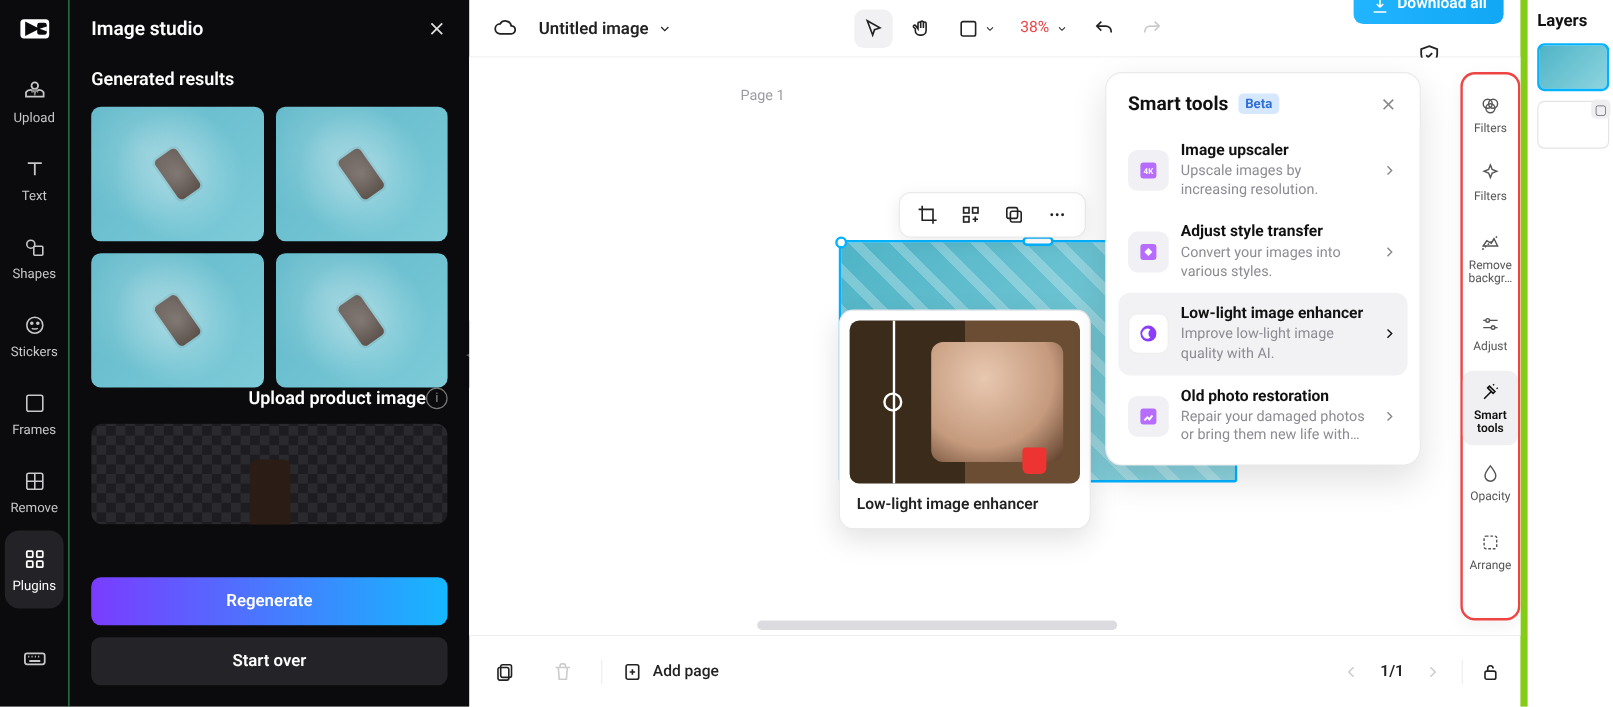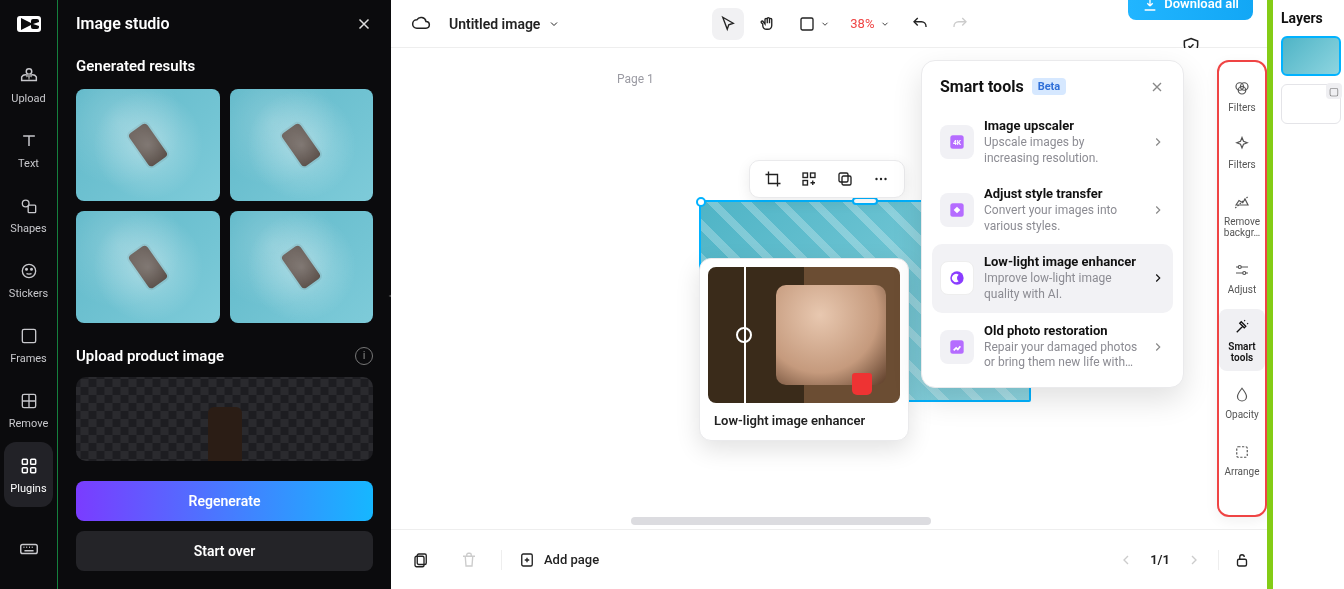--- a/index.html
+++ b/index.html
@@ -16,21 +16,21 @@
 
 .panel { width: 334px; background: #0b0b0d; color: #fff; display:flex; flex-direction:column; border-left: 1px solid #15803d; position:relative;}
 .panel .panel-head { display:flex; align-items:center; justify-content:space-between; padding: 14px 18px; font-size: 16px; font-weight: 600; color:#fff; }
 .panel .panel-head .closex { cursor:pointer; color:#ddd; }
 .panel .body { padding: 0 18px 18px; overflow-y:auto; flex:1; }
 .panel h3 { font-size: 15px; font-weight:600; margin: 10px 0 14px; color:#fff; }
 .panel .results { display:grid; grid-template-columns: 1fr 1fr; gap: 10px; }
 .panel .thumb { width: 100%; aspect-ratio: 1 / 0.78; border-radius: 8px; background: linear-gradient(135deg,#5fb8c9,#7ecbd9); position:relative; overflow:hidden; }
 .panel .thumb::after{ content:""; position:absolute; inset:0; background: radial-gradient(circle at 50% 50%, rgba(255,255,255,0.35), transparent 60%), radial-gradient(circle at 30% 30%, rgba(255,255,255,0.2), transparent 50%); }
 .panel .thumb .bottle { position:absolute; left:50%; top:50%; width:22px; height:40px; background:#2b1d15; border-radius:4px; transform:translate(-50%,-50%) rotate(-35deg); box-shadow: 0 0 0 2px rgba(0,0,0,0.1);}
-.panel .upload-row { display:flex; align-items:center; justify-content:space-between; margin-top: 24px; }
+.panel .upload-row { display:flex; align-items:center; justify-content:flex-end; }
 .panel .info-ic { width:18px; height:18px; border:1.5px solid #777; border-radius:50%; display:flex; align-items:center; justify-content:center; font-size:11px; color:#888;}
 .panel .upload-box { margin-top:12px; height: 84px; border-radius:10px; background: repeating-conic-gradient(#2a2a2e 0% 25%, #1d1d21 0% 50%) 50% / 16px 16px; display:flex; align-items:center; justify-content:center; position:relative; overflow:hidden;}
 .panel .upload-box .prod-bottle{ width:34px; height:60px; background:#2b1d15; border-radius:6px 6px 4px 4px; transform: translateY(18px); }
 .panel .actions { padding: 14px 18px 18px; display:flex; flex-direction:column; gap:10px;justify-content:space-between; }
 .btn { height:40px; border:none; border-radius:8px; font-size:14px; font-weight:600; cursor:pointer; }
 .btn-primary { background: linear-gradient(90deg,#7a3cff,#16b7ff); color:#fff; }
 .btn-dark { background:#242428; color:#fff; }
 .panel-edge { position:absolute; right:-6px; top:50%; transform:translateY(-50%); width:8px; height:56px; background:#0b0b0d; border-radius:0 6px 6px 0; display:flex; align-items:center; justify-content:center; color:#555; font-size:12px;}
 
 

